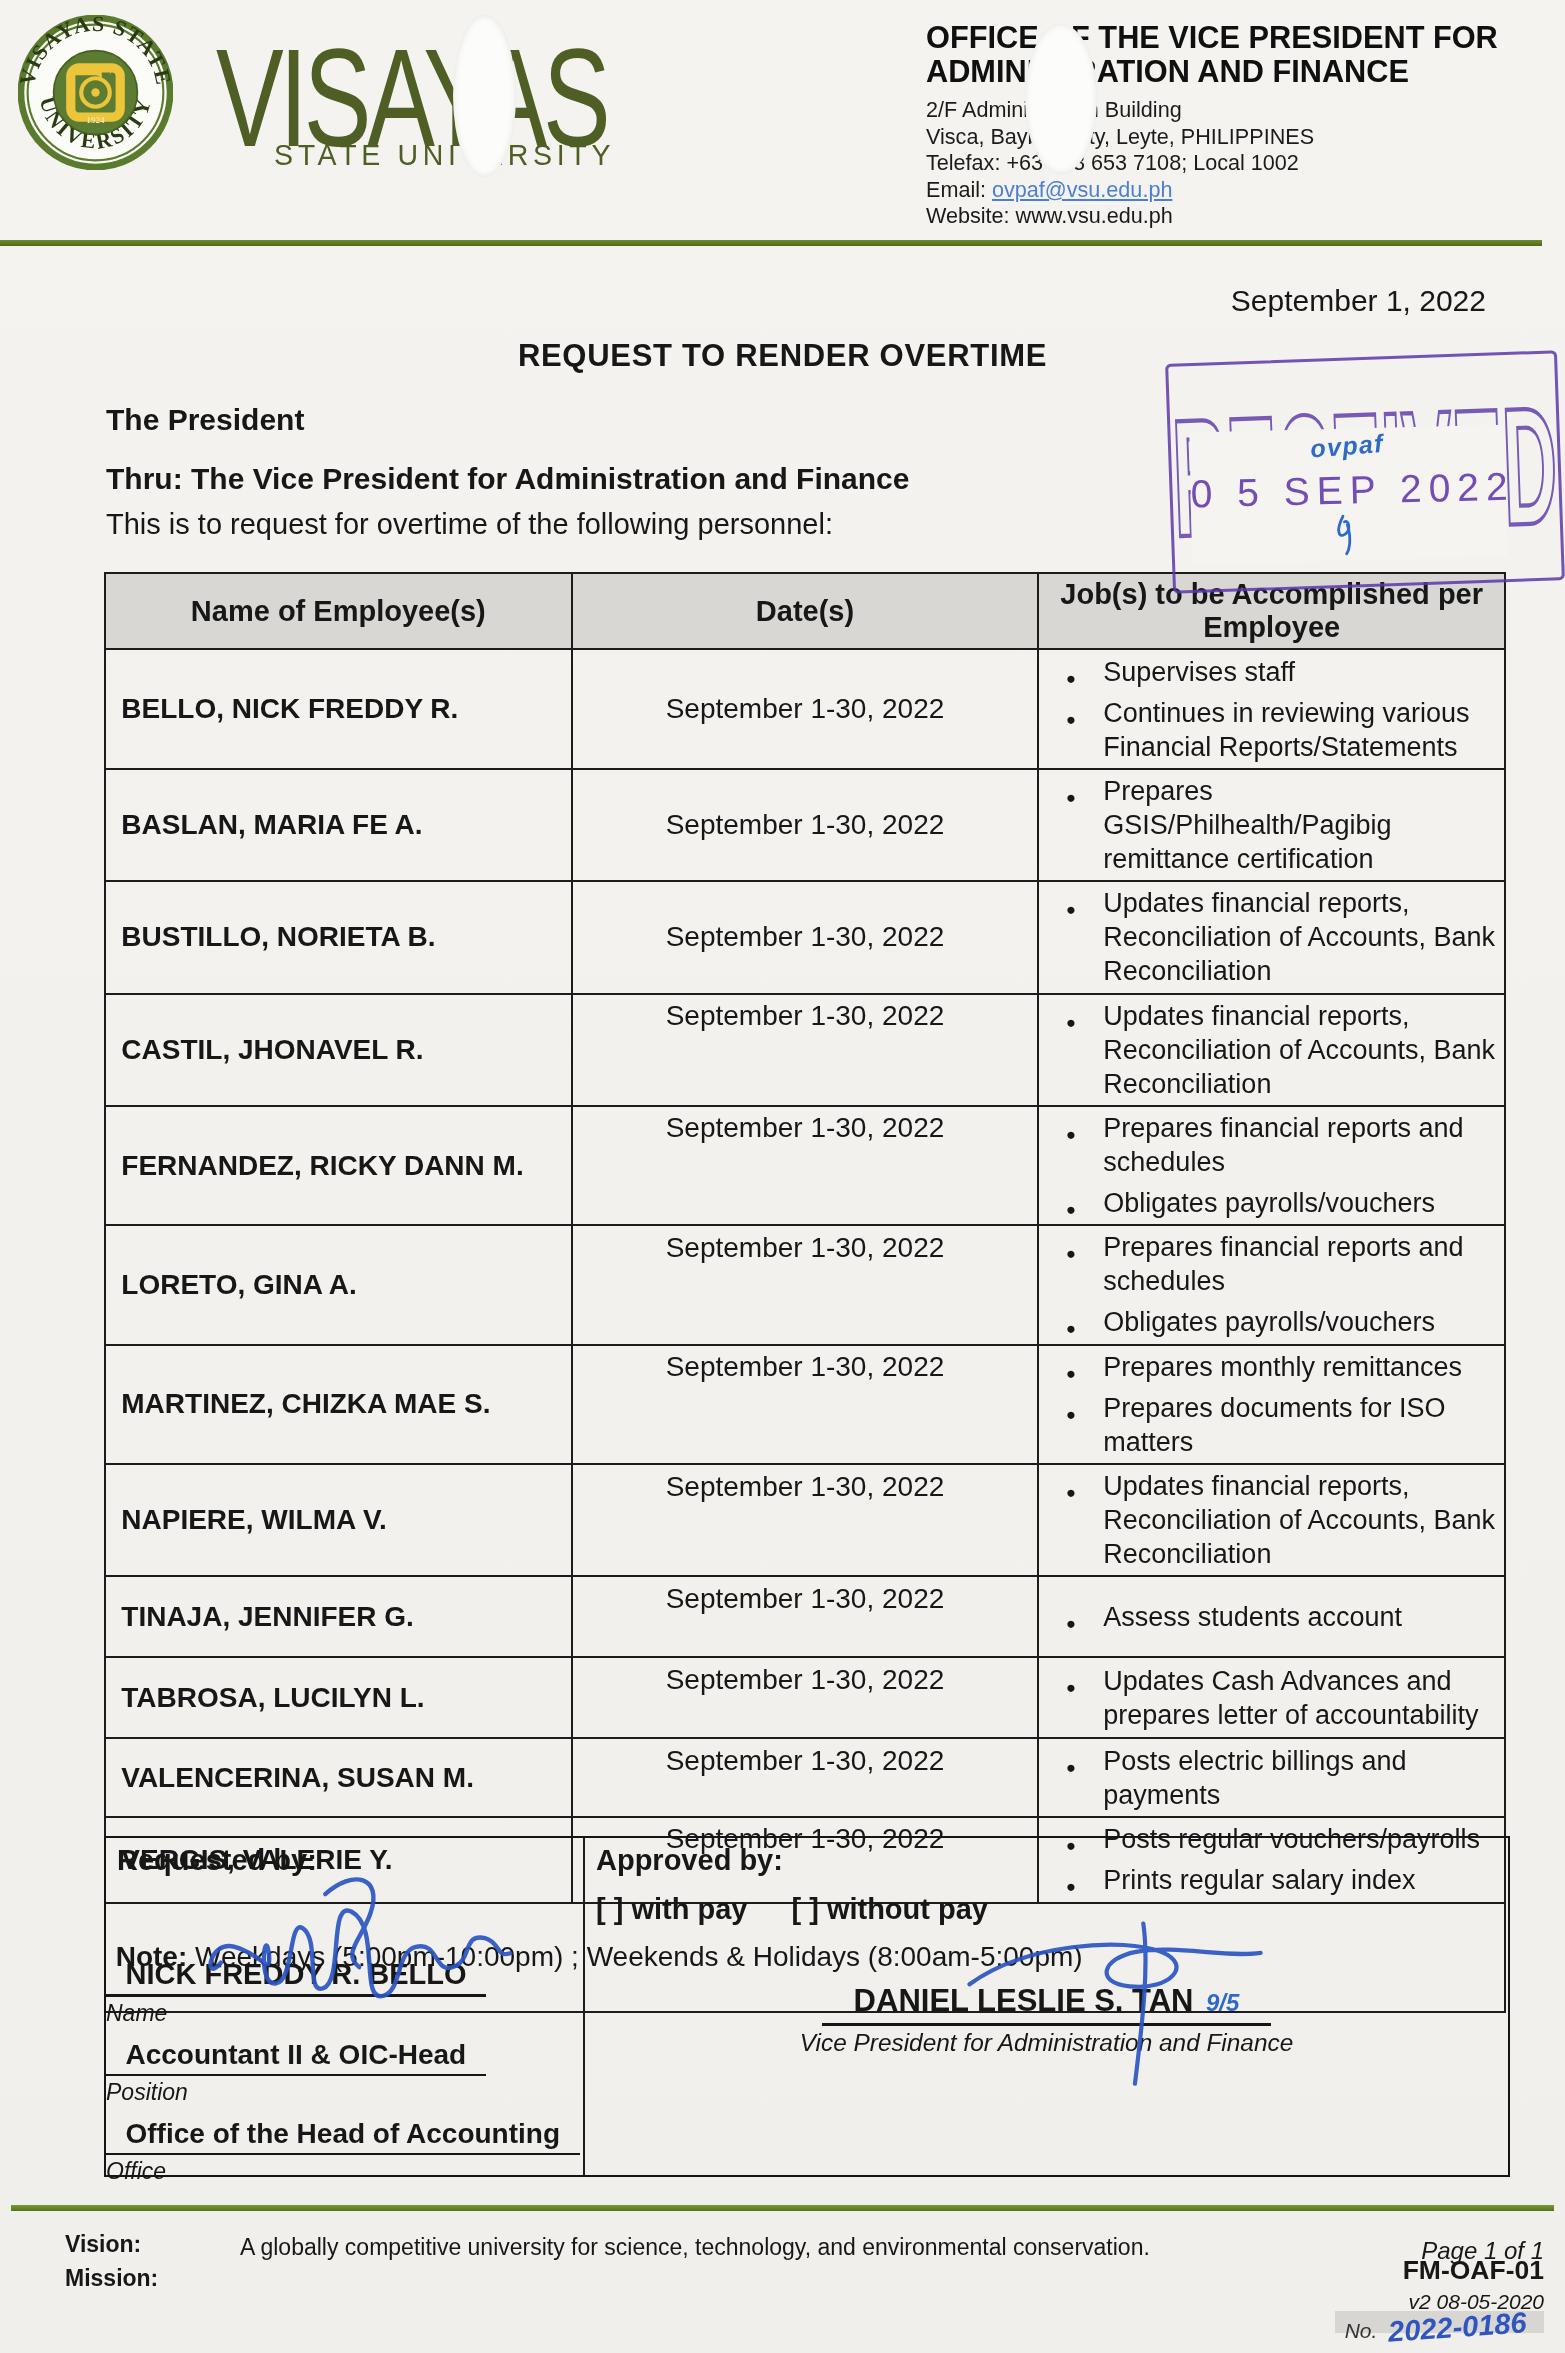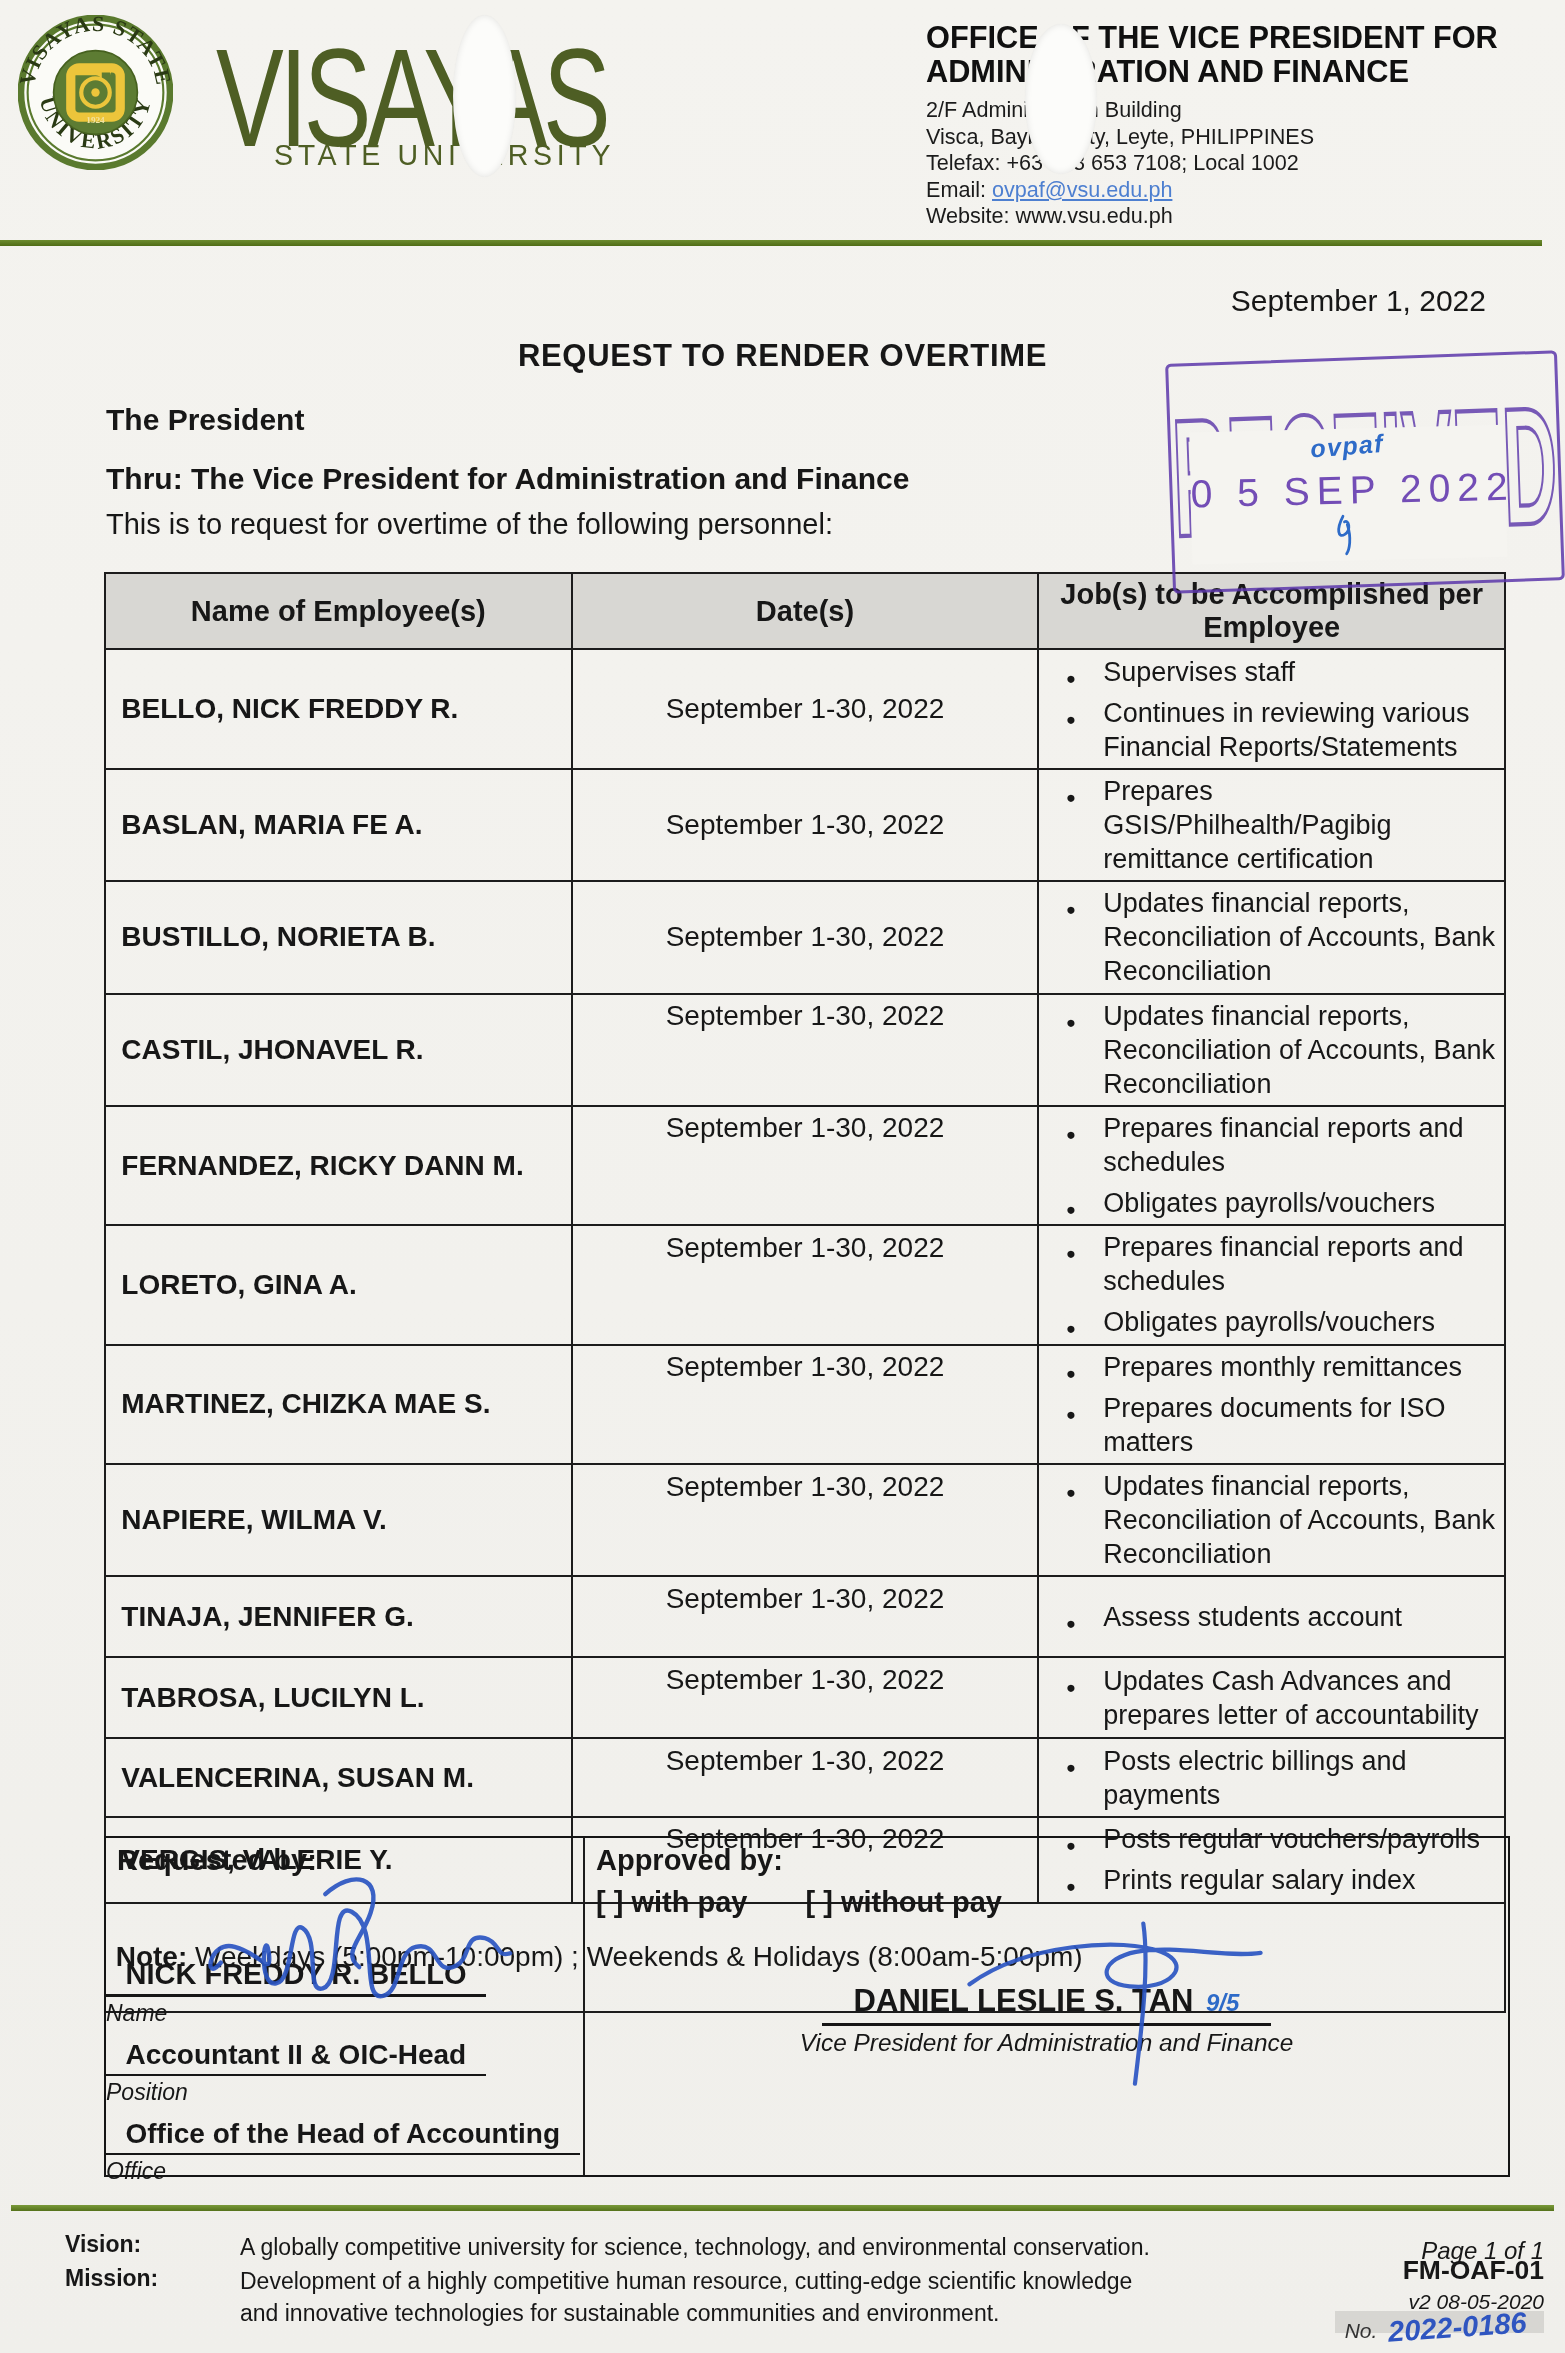--- a/index.html
+++ b/index.html
@@ -68,21 +68,21 @@
   #otable tbody tr:nth-child(10){height:81px;}
   #otable tbody tr:nth-child(11){height:76px;}
   #otable tbody tr:nth-child(12){height:86px;}
   #otable tbody tr:nth-child(n+4) .c-date{vertical-align:top;padding-top:5.6px;}
   .note-cell{font-size:28px;padding-left:9.7px;height:50px;vertical-align:middle;}
   
   #sigbox{left:104px;top:1836px;width:1402px;height:337px;border:2.8px solid #151515;display:flex;z-index:10;}
   #sig-left{position:relative;width:477px;border-right:2.1px solid #1c1c1c;}
   #sig-right{position:relative;flex:1;}
   .sig-label{position:absolute;left:11px;top:5.6px;font-size:29px;font-weight:bold;}
-  .pay-row{position:absolute;left:11px;top:48px;font-size:29px;font-weight:bold;display:flex;gap:58px;white-space:nowrap;}
+  .pay-row{position:absolute;left:11px;top:55px;font-size:29px;font-weight:bold;display:flex;gap:44px;white-space:nowrap;}
   .sig-group{position:absolute;left:0;width:100%;}
   .u-line{display:inline-block;border-bottom:3.5px solid #161616;font-weight:bold;font-size:29px;
     padding:0 19.5px 2.8px 19.5px;white-space:nowrap;}
   .u-caption{font-size:23px;font-style:italic;margin-top:2.8px;}
   #grp-name{top:120px;} #grp-pos{top:201px;} #grp-off{top:280px;}
   #grp-pos .u-line,#grp-off .u-line{font-size:28px;border-bottom-width:2.8px;}
   #grp-tan{top:145px;text-align:center;}
   #grp-tan .u-line{padding:0 32px 4.2px 32px;font-size:31px;}
   .tan-note{color:#2e6bc8;font-size:24px;font-style:italic;font-weight:bold;margin-left:12.5px;}
   #tan-title{font-size:24.4px;font-style:italic;margin-top:2.8px;}
@@ -337,21 +337,20 @@
     <g fill="none" stroke="#2b55c2" stroke-width="8" stroke-linecap="round" opacity=".92">
       <path d="M24,140 C130,62 320,50 390,78 C452,102 408,152 330,144 C262,137 278,90 342,78 C420,64 510,90 580,80"></path>
       <path d="M356,24 C368,110 352,230 340,330"></path>
     </g>
   </svg>
 
   <div class="abs" id="rule-bottom"></div>
   <div class="abs f-label" id="vision-label">Vision:</div>
   <div class="abs f-text" id="vision-text">A globally competitive university for science, technology, and environmental conservation.</div>
   <div class="abs f-label" id="mission-label">Mission:</div>
-  <div class="abs f-text" id="mission-text">Development of a highly competitive human resource, cutting-edge scientific knowledge and innovative technologies for sustainable communities and environment.</div>
   <div class="abs" id="f-page">Page 1 of 1</div>
   <div class="abs" id="f-code">FM-OAF-01</div>
   <div class="abs" id="f-ver">v2 08-05-2020</div>
   <div class="abs" id="f-nobox">
     <span id="f-nolabel">No.</span>
     <span id="f-noval">2022-0186</span>
   </div>
 
 </div>
 

